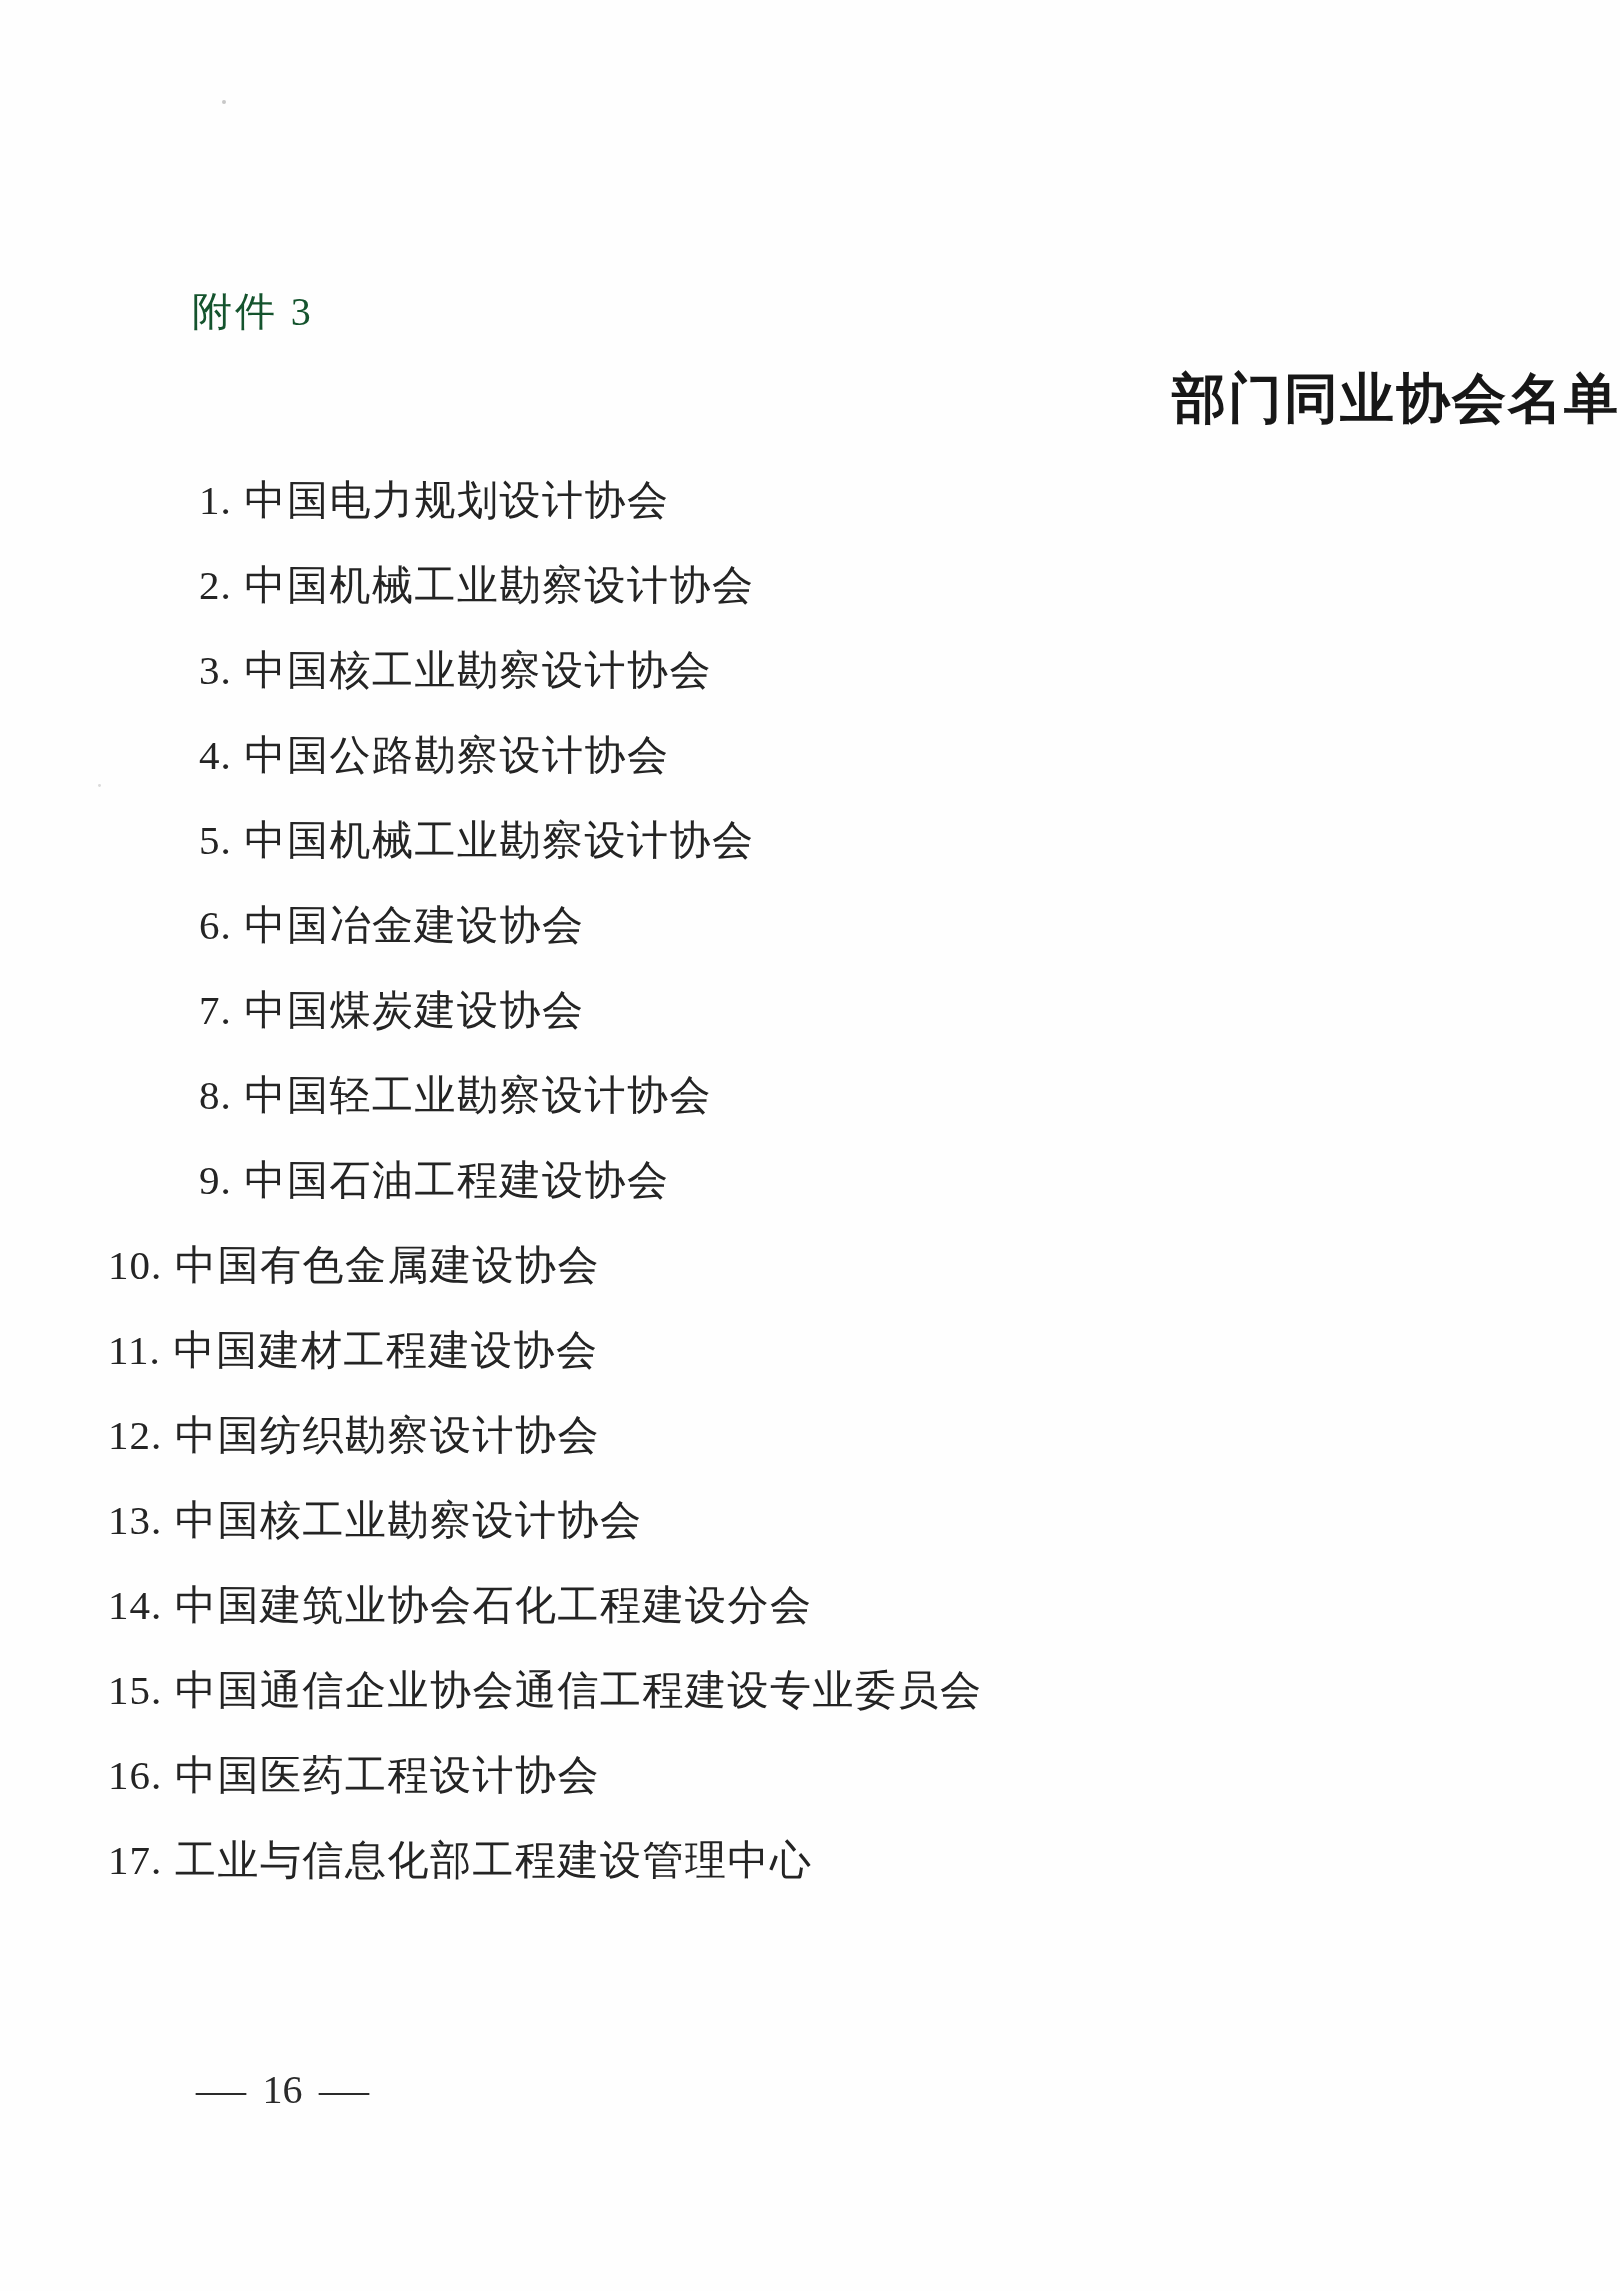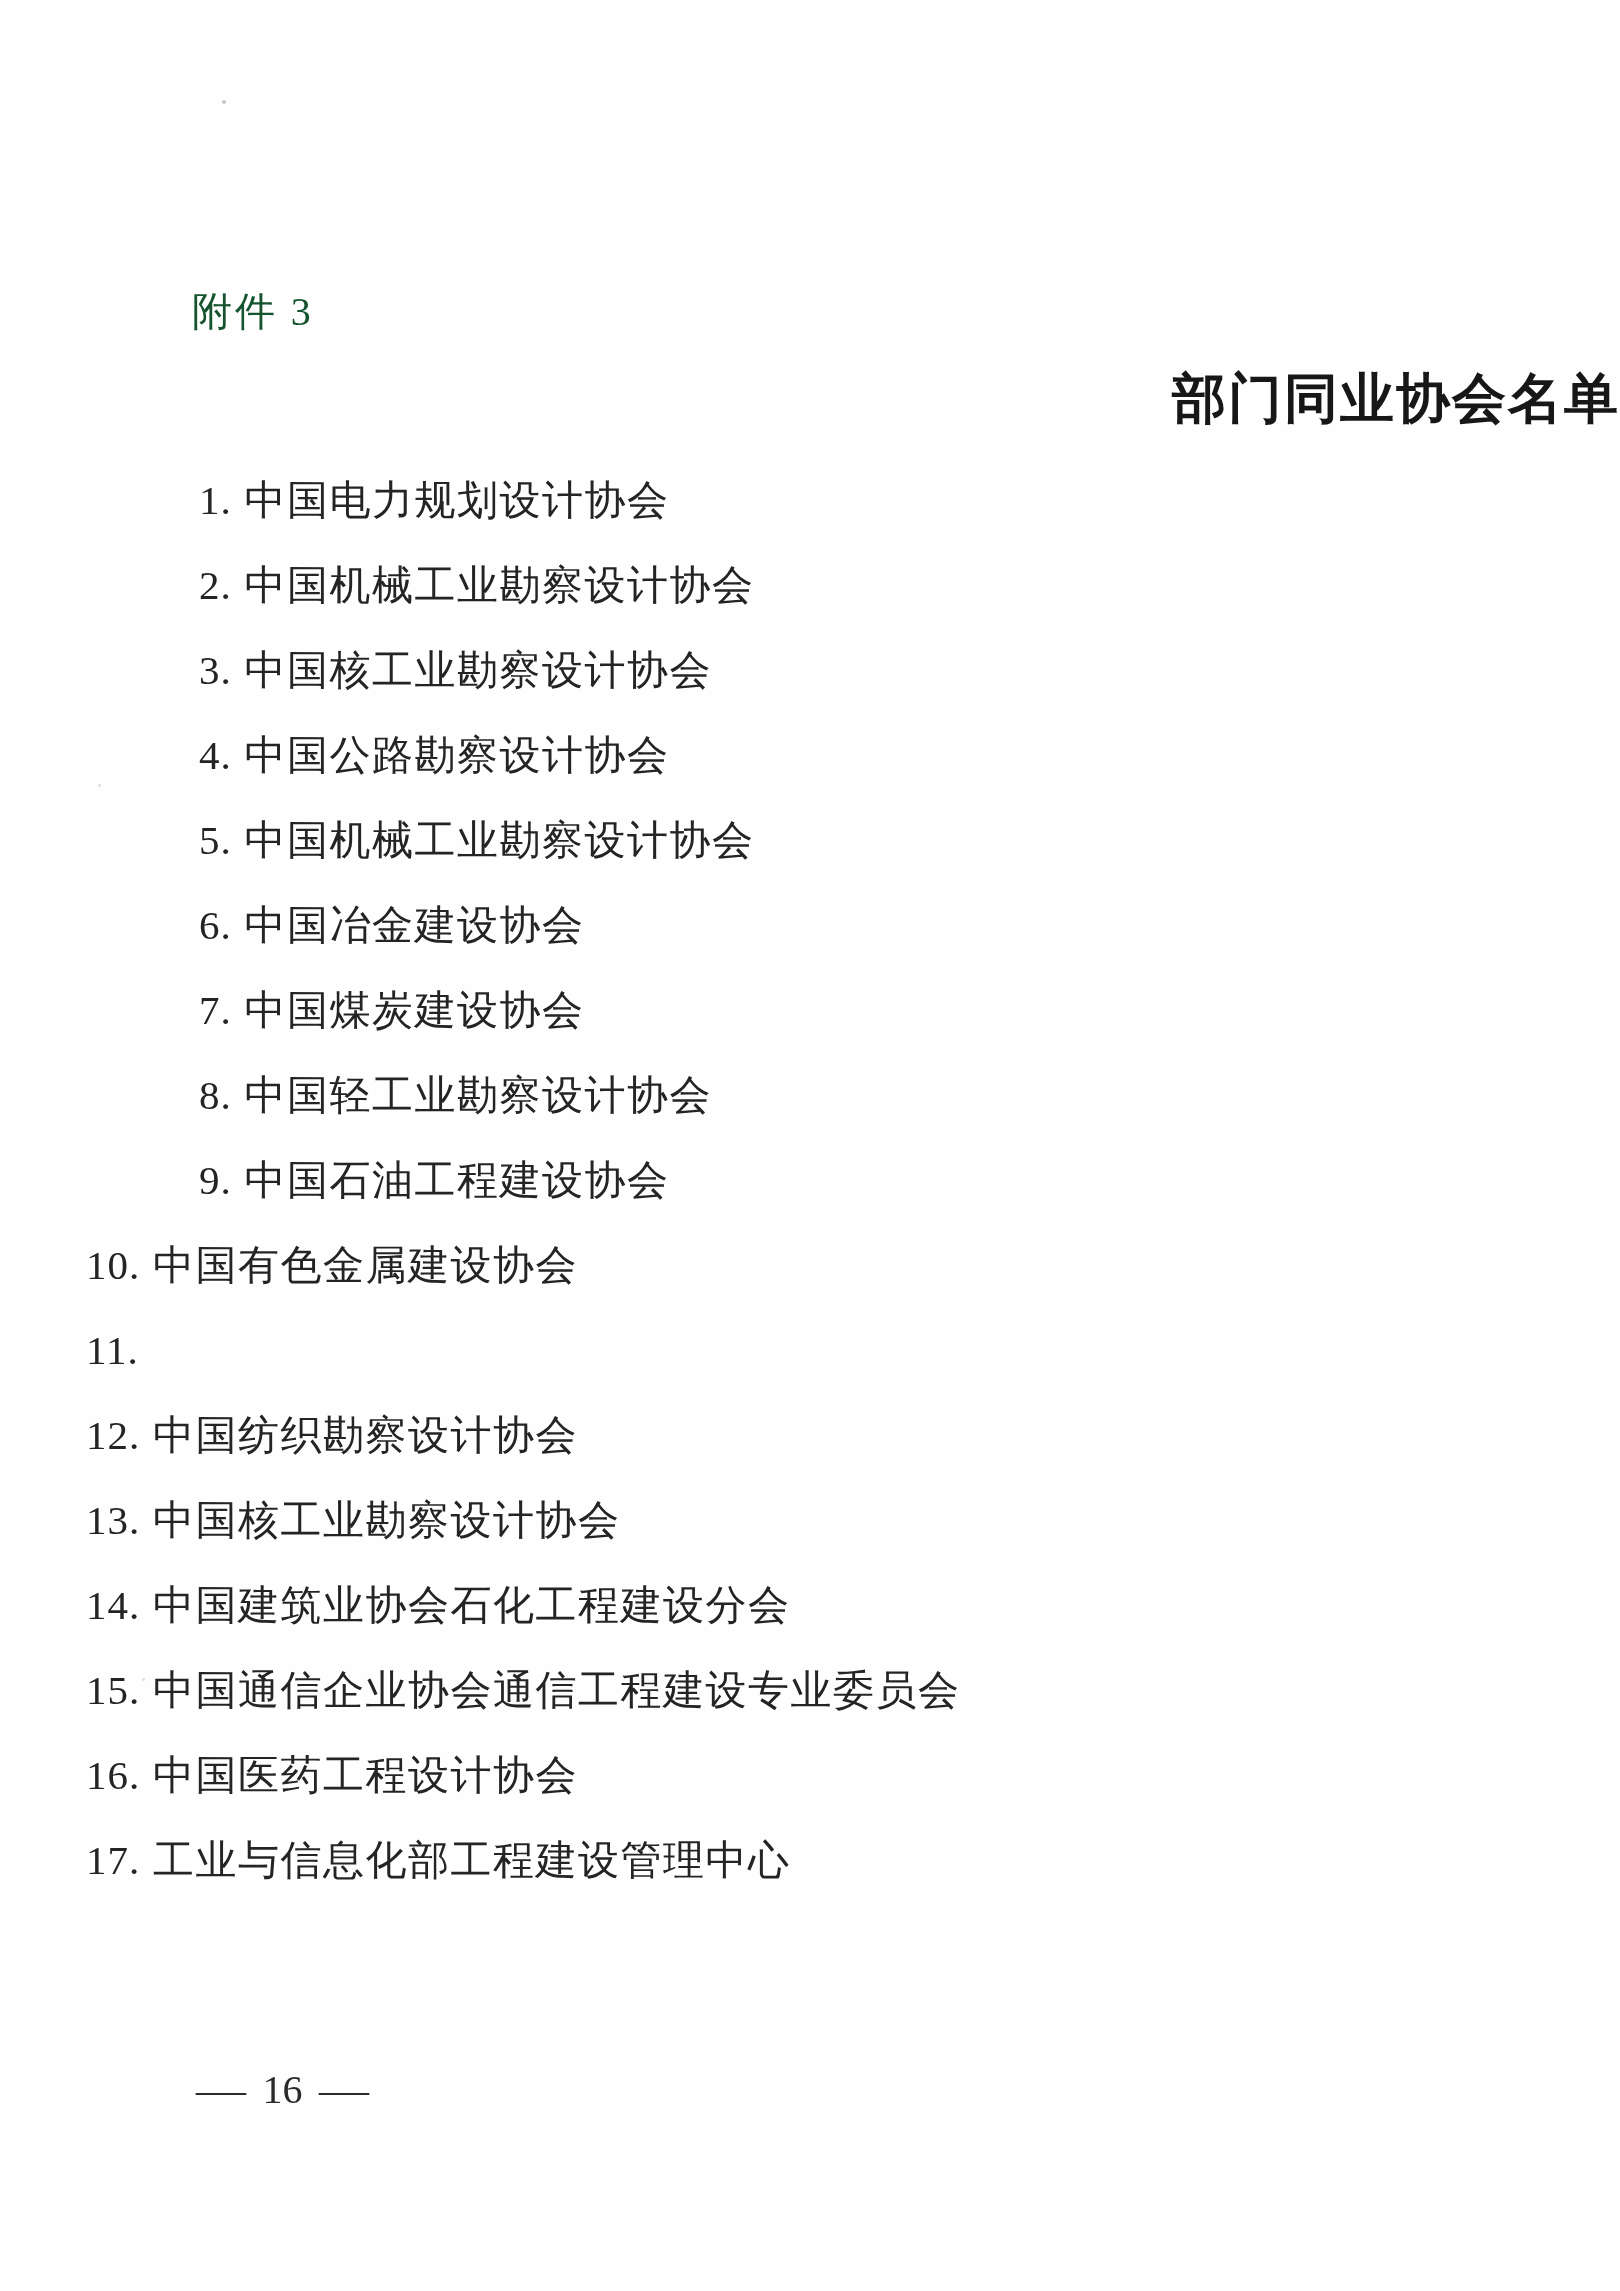--- a/index.html
+++ b/index.html
@@ -49,21 +49,21 @@
   }
   .assoc-list .item {
     height: 85px;
     display: flex;
     align-items: flex-start;
     font-size: 41px;
     line-height: 1.15;
     color: #242424;
   }
   .assoc-list .item.d1 { padding-left: 199px; }
-  .assoc-list .item.d2 { padding-left: 86px; }
+  .assoc-list .item.d2 { padding-left: 108px; }
   .item .num {
     margin-right: 12.7px;
     letter-spacing: 1px;
     white-space: nowrap;
   }
   .item .name {
     letter-spacing: 1.5px;
     white-space: nowrap;
   }
   .page-footer {
@@ -140,20 +140,21 @@
     <li class="item d1">
       <span class="num">9.</span>
       <span class="name">中国石油工程建设协会</span>
     </li>
     <li class="item d2">
       <span class="num">10.</span>
       <span class="name">中国有色金属建设协会</span>
     </li>
     <li class="item d2">
       <span class="num">11.</span>
+      <span class="name">中国建材工程建设协会</span>
     </li>
     <li class="item d2">
       <span class="num">12.</span>
       <span class="name">中国纺织勘察设计协会</span>
     </li>
     <li class="item d2">
       <span class="num">13.</span>
       <span class="name">中国核工业勘察设计协会</span>
     </li>
     <li class="item d2">

